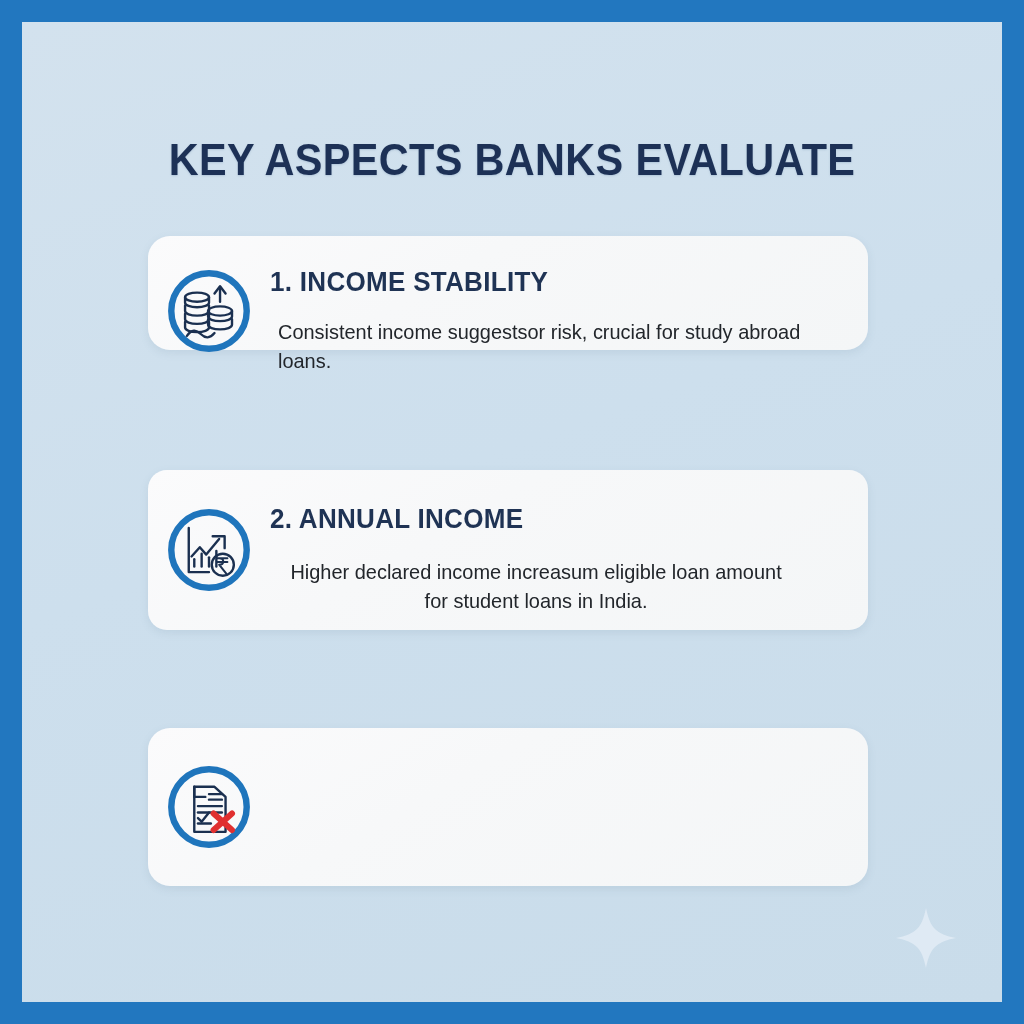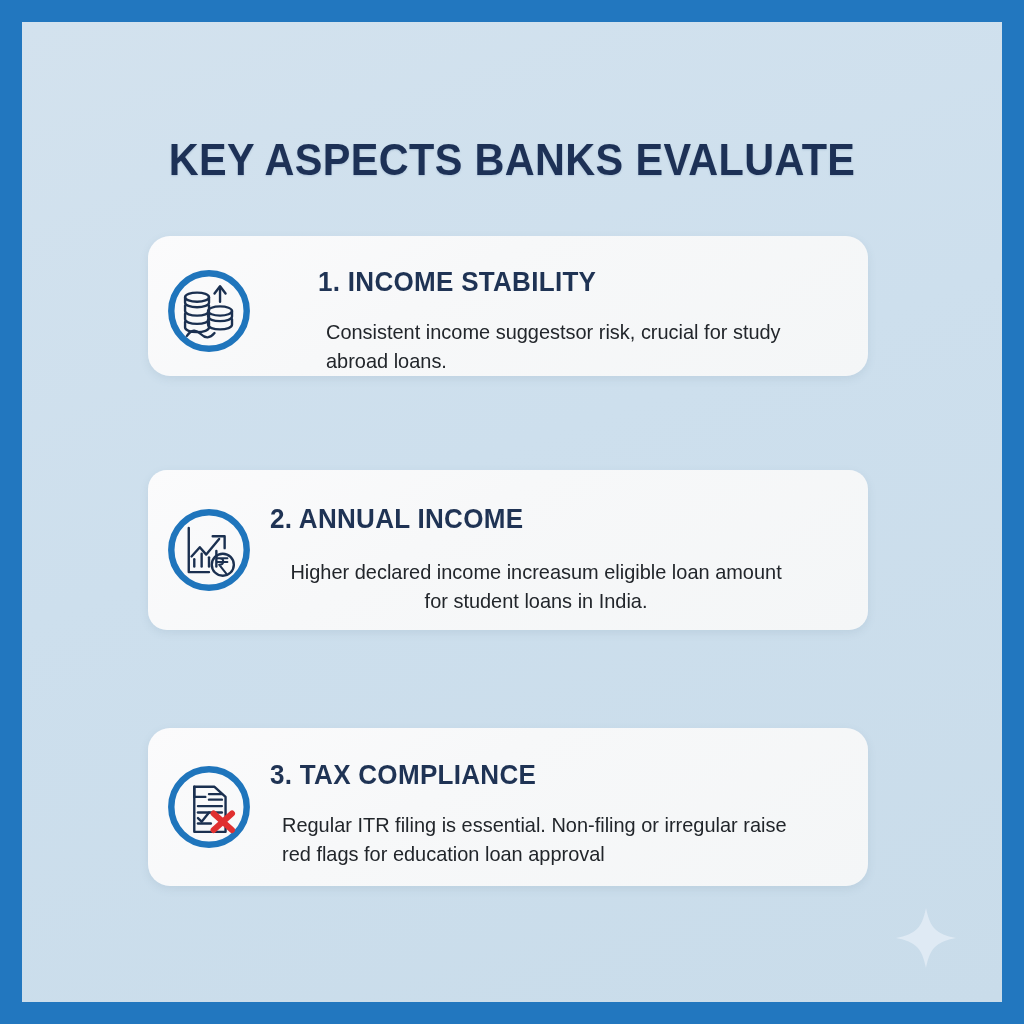--- a/index.html
+++ b/index.html
@@ -55,21 +55,21 @@
     position: absolute;
     left: 126px;
     width: 720px;
     background: linear-gradient(150deg, #fbfbfc 0%, #f7f8f9 40%, #f4f6f7 100%);
     border-radius: 22px;
     box-shadow: 0 3px 9px rgba(90,120,150,0.13);
     box-sizing: border-box;
     display: flex;
     align-items: flex-start;
   }
-  .card-1 { top: 214px; height: 140px; gap: 48px; }
+  .card-1 { top: 214px; height: 114px; }
   .card-2 { top: 448px; height: 160px; border-radius: 19px; }
   .card-3 { top: 706px; height: 158px; }
 
   .icon-wrap {
     position: relative;
     flex: 0 0 auto;
     width: 122px;
     display: flex;
     align-items: center;
     justify-content: center;
@@ -199,24 +199,20 @@
               <path d="M38 56 h26"></path>
               <path d="M38 68 h14"></path>
               <path d="M38 62 l4 4 l8 -10"></path>
             </g>
             <g stroke="#e03030" stroke-width="6.5" stroke-linecap="round">
               <path d="M55 57 l20 18"></path>
               <path d="M75 57 l-20 18"></path>
             </g>
           </svg>
         </div>
-        <div class="card-content">
-          <div class="card-heading">3. TAX COMPLIANCE</div>
-          <div class="card-body">Regular ITR filing is essential. Non-filing or irregular raise red flags for education loan approval</div>
-        </div>
       </div>
 
     </div>
 
     <svg class="sparkle" viewBox="0 0 64 64">
       <path d="M32 2 C36 22 42 28 62 32 C42 36 36 42 32 62 C28 42 22 36 2 32 C22 28 28 22 32 2 Z" fill="#dfeaf4"></path>
     </svg>
 
   </div>
 </div>

